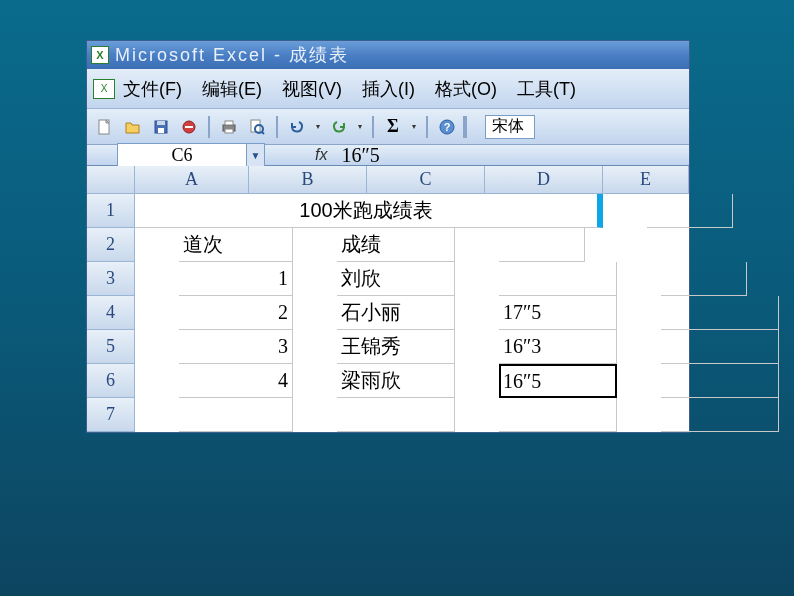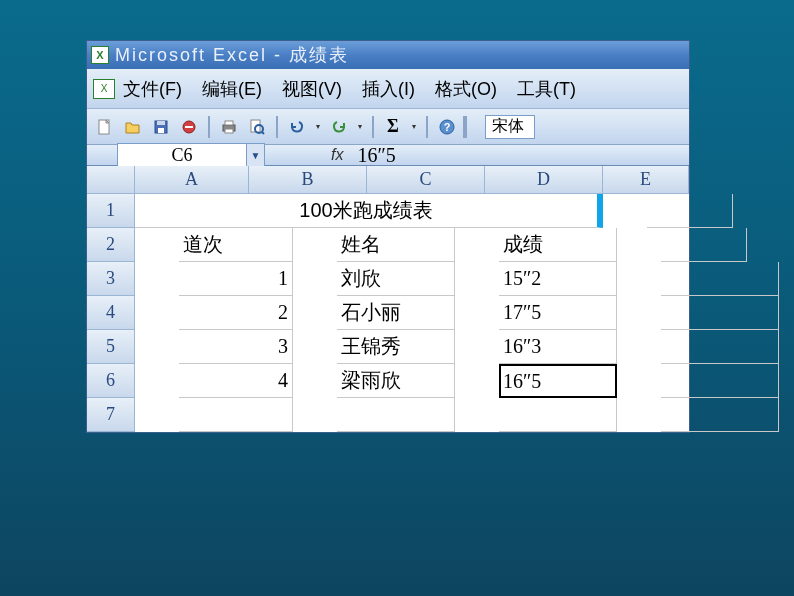--- a/index.html
+++ b/index.html
@@ -146,21 +146,21 @@
   border: 1px solid #7b9ec8;
   border-left: none;
   display: flex;
   align-items: center;
   justify-content: center;
   color: #2a4f8f;
   font-size: 10px;
   cursor: pointer;
 }
 .fx-label {
-  margin-left: 66px;
+  margin-left: 50px;
   font-style: italic;
   font-size: 16px;
   color: #333;
 }
 .formula-value {
   margin-left: 14px;
   font-size: 20px;
   font-family: "Times New Roman", serif;
 }
 .sheet-area {
@@ -364,29 +364,27 @@
         <div class="col-header cw-E">E</div>
       </div>
 
       <div class="grid-row">
         <div class="merged-title">100米跑成绩表</div>
         <div class="cell cw-E"></div>
       </div>
 
       <div class="grid-row">
         <div class="cell cw-A">道次</div>
-        <div class="cell cw-B">姓名</div>
         <div class="cell cw-C">成绩</div>
         <div class="cell cw-E"></div>
       </div>
 
       <div class="grid-row">
         <div class="cell cw-A num">1</div>
         <div class="cell cw-B">刘欣</div>
-        <div class="cell cw-C">15″2</div>
         <div class="cell cw-D"></div>
         <div class="cell cw-E"></div>
       </div>
 
       <div class="grid-row">
         <div class="cell cw-A num">2</div>
         <div class="cell cw-B">石小丽</div>
         <div class="cell cw-C">17″5</div>
         <div class="cell cw-D"></div>
         <div class="cell cw-E"></div>

